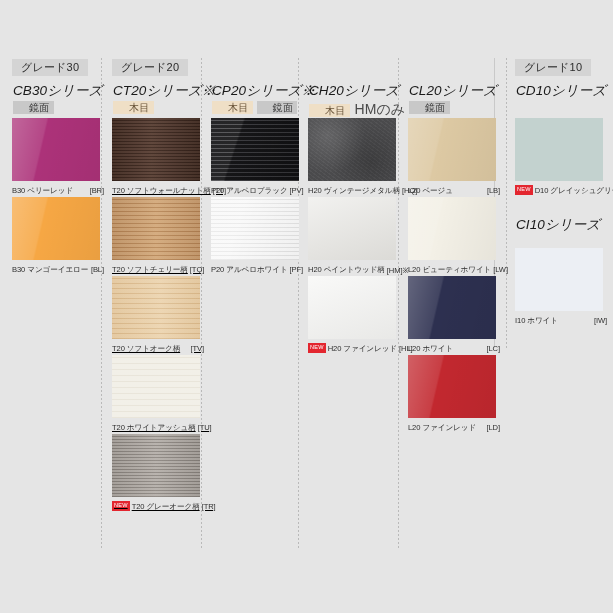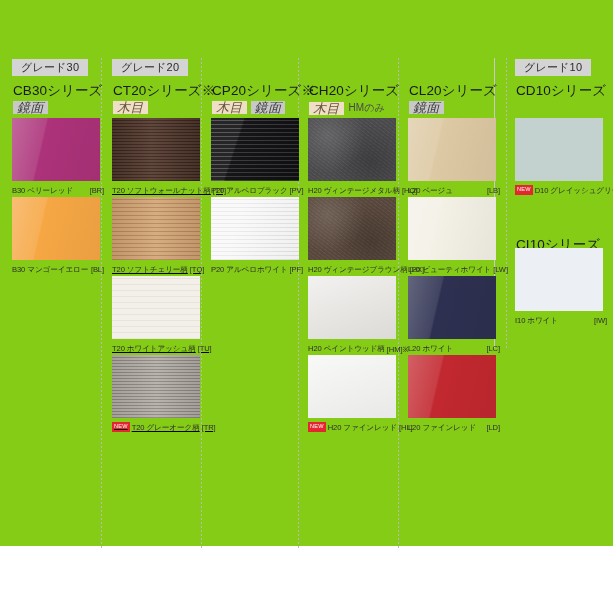--- a/index.html
+++ b/index.html
@@ -4,22 +4,22 @@
 <style>
   * { box-sizing: border-box; margin: 0; padding: 0; }
   html, body {
     width: 613px; height: 613px;
     background: #ffffff;
     font-family: "Liberation Sans", sans-serif;
     overflow: hidden;
   }
   #board {
     position: relative;
-    width: 613px; height: 546px;
-    background: #84cc16;
+    width: 613px; height: 613px;
+    background: #e5e5e5;
   }
   
   .col {
     position: absolute;
     top: 0;
     height: 613px;
   }
   .grade-tab {
     position: absolute;
     left: 8px;
@@ -34,42 +34,42 @@
     white-space: nowrap;
   }
   .series-title {
     position: absolute;
     left: 9px;
     top: 82px;
     font-size: 13.5px;
     color: #1a1a1a;
     letter-spacing: .1px;
     white-space: nowrap;
+    font-style: italic;
   }
   .badges {
     position: absolute;
     left: 9px;
     top: 101px;
     display: flex;
     align-items: center;
     gap: 4px;
     white-space: nowrap;
   }
   .badge {
-    font-size: 13px;
+    font-size: 10px;
     line-height: 11px;
-    padding: 1px 4px 1px 4px;
+    padding: 1px 4px 1px 16px;
     letter-spacing: .3px;
     color: #3a3a3a;
-    font-style: italic;
   }
   .badge.mirror { background: #c8c8c8; color: #3a3a3a; }
   .badge.wood   { background: #efdfc6; color: #6a553a; }
   .badge-note {
-    font-size: 10px;
+    font-size: 14px;
     color: #4a4a4a;
     margin-left: 1px;
   }
   
   .stack {
     position: absolute;
     left: 8px;
     top: 0;
   }
   .cell { position: relative; }
@@ -180,20 +180,28 @@
           </div>
           <div class="cell">
             <div class="swatch" style="background:#c99a6a;background-image:repeating-linear-gradient(0deg, rgba(120,70,30,.22) 0px, rgba(120,70,30,.22) 1px, rgba(255,240,215,.14) 1px, rgba(255,240,215,.14) 4px),linear-gradient(90deg, rgba(110,65,28,.20), rgba(255,235,200,.10) 50%, rgba(110,65,28,.20));"></div>
             <div class="caption">
               <span class="cname">T20 ソフトチェリー柄</span>
               <span class="cspacer"></span>
               <span class="ccode">[TQ]</span>
             </div>
           </div>
           <div class="cell">
+            <div class="swatch" style="background:#e5c79c;background-image:repeating-linear-gradient(0deg, rgba(170,125,70,.16) 0px, rgba(170,125,70,.16) 1px, rgba(255,248,232,.18) 1px, rgba(255,248,232,.18) 5px),linear-gradient(90deg, rgba(170,125,70,.10), rgba(255,250,236,.16) 55%, rgba(170,125,70,.12));"></div>
+            <div class="caption">
+              <span class="cname">T20 ソフトオーク柄</span>
+              <span class="cspacer"></span>
+              <span class="ccode">[TV]</span>
+            </div>
+          </div>
+          <div class="cell">
             <div class="swatch" style="background:#efece3;background-image:repeating-linear-gradient(0deg, rgba(190,180,160,.13) 0px, rgba(190,180,160,.13) 1px, rgba(255,255,252,.2) 1px, rgba(255,255,252,.2) 6px);"></div>
             <div class="caption">
               <span class="cname">T20 ホワイトアッシュ柄</span>
               <span class="cspacer"></span>
               <span class="ccode">[TU]</span>
             </div>
           </div>
           <div class="cell">
             <div class="swatch" style="background:#a39c96;background-image:repeating-linear-gradient(0deg, rgba(70,66,62,.24) 0px, rgba(70,66,62,.24) 1px, rgba(232,230,226,.22) 1px, rgba(232,230,226,.22) 3px),linear-gradient(90deg, rgba(60,58,55,.16), rgba(235,233,230,.12) 50%, rgba(60,58,55,.18));"></div>
             <div class="caption">
@@ -236,28 +244,20 @@
           <span class="badge wood">木目</span>
           <span class="badge-note">HMのみ</span>
         </div>
         <div class="stack" style="top: 118px;">
           <div class="cell">
             <div class="swatch" style="background:#4d4d4f;background-image:radial-gradient(circle at 22% 28%, rgba(255,255,255,.14), rgba(255,255,255,0) 46%),radial-gradient(circle at 72% 70%, rgba(0,0,0,.2), rgba(0,0,0,0) 52%),repeating-linear-gradient(37deg, rgba(255,255,255,.035) 0 1px, rgba(0,0,0,.035) 1px 3px);"></div>
             <div class="caption">
               <span class="cname">H20 ヴィンテージメタル柄</span>
               <span class="cspacer"></span>
               <span class="ccode">[HQ]</span>
-            </div>
-          </div>
-          <div class="cell">
-            <div class="swatch" style="background:#5b4a3e;background-image:radial-gradient(circle at 22% 28%, rgba(255,255,255,.14), rgba(255,255,255,0) 46%),radial-gradient(circle at 72% 70%, rgba(0,0,0,.2), rgba(0,0,0,0) 52%),repeating-linear-gradient(37deg, rgba(255,255,255,.035) 0 1px, rgba(0,0,0,.035) 1px 3px);"></div>
-            <div class="caption">
-              <span class="cname">H20 ヴィンテージブラウン柄</span>
-              <span class="cspacer"></span>
-              <span class="ccode">[HX]</span>
             </div>
           </div>
           <div class="cell">
             <div class="swatch" style="background:#e5e4e0;background-image:linear-gradient(160deg, rgba(255,255,255,.5), rgba(0,0,0,.045));"></div>
             <div class="caption">
               <span class="cname">H20 ペイントウッド柄</span>
               <span class="cspacer"></span>
               <span class="ccode">[HM]※</span>
             </div>
           </div>
@@ -318,21 +318,21 @@
         <div class="stack" style="top: 118px;">
           <div class="cell">
             <div class="swatch" style="background:#c3d2cf;"></div>
             <div class="caption">
               <span class="newbadge">NEW</span>
               <span class="cname">D10 グレイッシュグリーン</span>
               <span class="cspacer"></span>
             </div>
           </div>
         </div>
-        <div class="series-title" style="top: 236px;">CI10シリーズ</div>
+        <div class="series-title" style="top: 216px;">CI10シリーズ</div>
         <div class="stack" style="top: 248px;">
           <div class="cell">
             <div class="swatch" style="background:#eceff4;"></div>
             <div class="caption">
               <span class="cname">I10 ホワイト</span>
               <span class="cspacer"></span>
               <span class="ccode">[IW]</span>
             </div>
           </div>
         </div>

